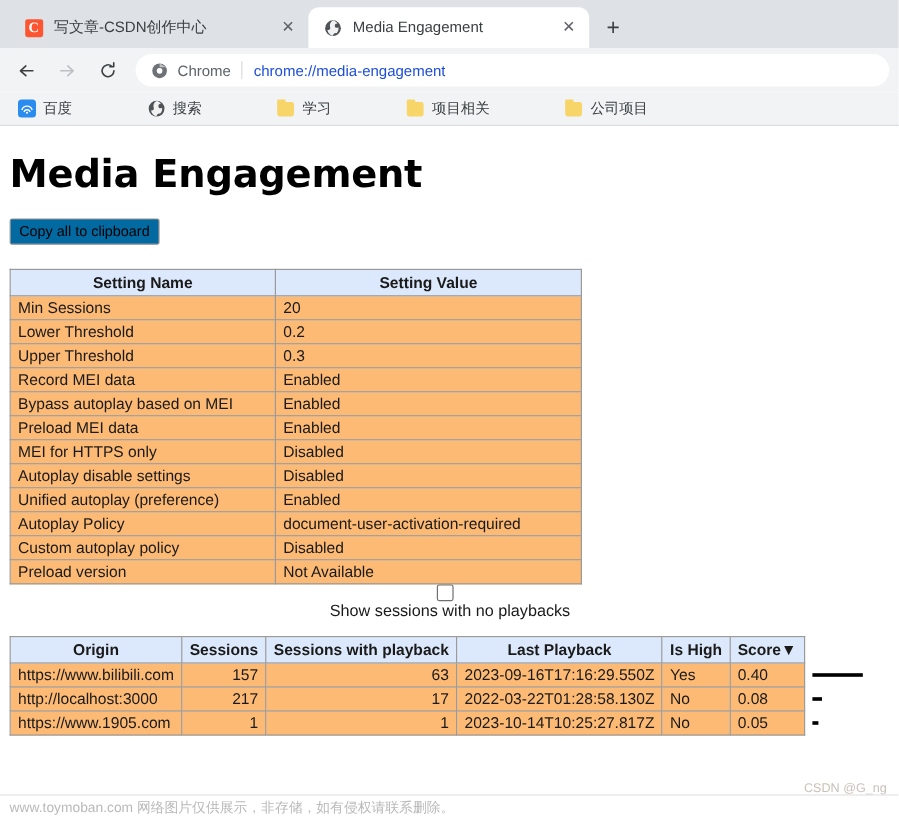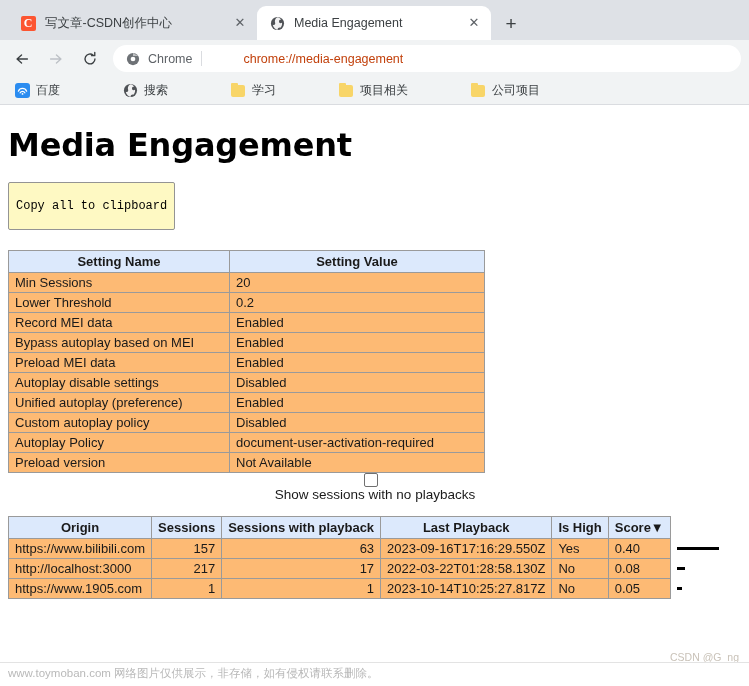--- a/index.html
+++ b/index.html
@@ -145,25 +145,24 @@
   }
   .omnibox-sep {
     width: 1px;
     height: 15px;
     background: #dadce0;
     margin: 0 9px;
     flex: 0 0 1px;
   }
   .omnibox-url {
     font-size: 12.5px;
-    color: #c2410c;
+    color: #1d4ed8;
     white-space: nowrap;
     overflow: hidden;
     text-overflow: ellipsis;
-    margin-left: 32px;
   }
 
   .bookmark-bar {
     height: 28px;
     background: #f1f3f4;
     display: flex;
     align-items: center;
     padding: 0 8px;
     box-sizing: border-box;
     border-bottom: 1px solid #dadce0;
@@ -224,27 +223,27 @@
   }
   h1.page-title {
     font-family: "DejaVu Sans", sans-serif;
     font-size: 32px;
     font-weight: bold;
     color: #000000;
     margin: 21px 0 18px 0;
     letter-spacing: -0.2px;
   }
   .copy-btn {
-    font-family: Liberation Mono, monospace;
+    font-family: Liberation Sans, sans-serif;
     font-size: 12px;
     color: #000000;
-    background: #fef9c3;
+    background: #0369a1;
     border: 1px solid #949494;
     border-radius: 2px;
-    padding: 16px 7px;
+    padding: 3px 7px;
     line-height: 1.2;
     margin-bottom: 20px;
     display: inline-block;
   }
 
   table.mei-table {
     border-collapse: collapse;
     font-size: 13px;
     color: #1a1a1a;
     background: #ffffff;
@@ -452,46 +451,54 @@
     <tbody>
         <tr>
           <td>Min Sessions</td>
           <td>20</td>
         </tr>
         <tr>
           <td>Lower Threshold</td>
           <td>0.2</td>
         </tr>
         <tr>
+          <td>Upper Threshold</td>
+          <td>0.3</td>
+        </tr>
+        <tr>
           <td>Record MEI data</td>
           <td>Enabled</td>
         </tr>
         <tr>
           <td>Bypass autoplay based on MEI</td>
           <td>Enabled</td>
         </tr>
         <tr>
           <td>Preload MEI data</td>
           <td>Enabled</td>
         </tr>
         <tr>
+          <td>MEI for HTTPS only</td>
+          <td>Disabled</td>
+        </tr>
+        <tr>
           <td>Autoplay disable settings</td>
           <td>Disabled</td>
         </tr>
         <tr>
           <td>Unified autoplay (preference)</td>
           <td>Enabled</td>
         </tr>
         <tr>
+          <td>Autoplay Policy</td>
+          <td>document-user-activation-required</td>
+        </tr>
+        <tr>
           <td>Custom autoplay policy</td>
           <td>Disabled</td>
-        </tr>
-        <tr>
-          <td>Autoplay Policy</td>
-          <td>document-user-activation-required</td>
         </tr>
         <tr>
           <td>Preload version</td>
           <td>Not Available</td>
         </tr>
       </tbody>
   </table>
 
   <div class="checkbox-row">
     <span class="checkbox-box"></span>

